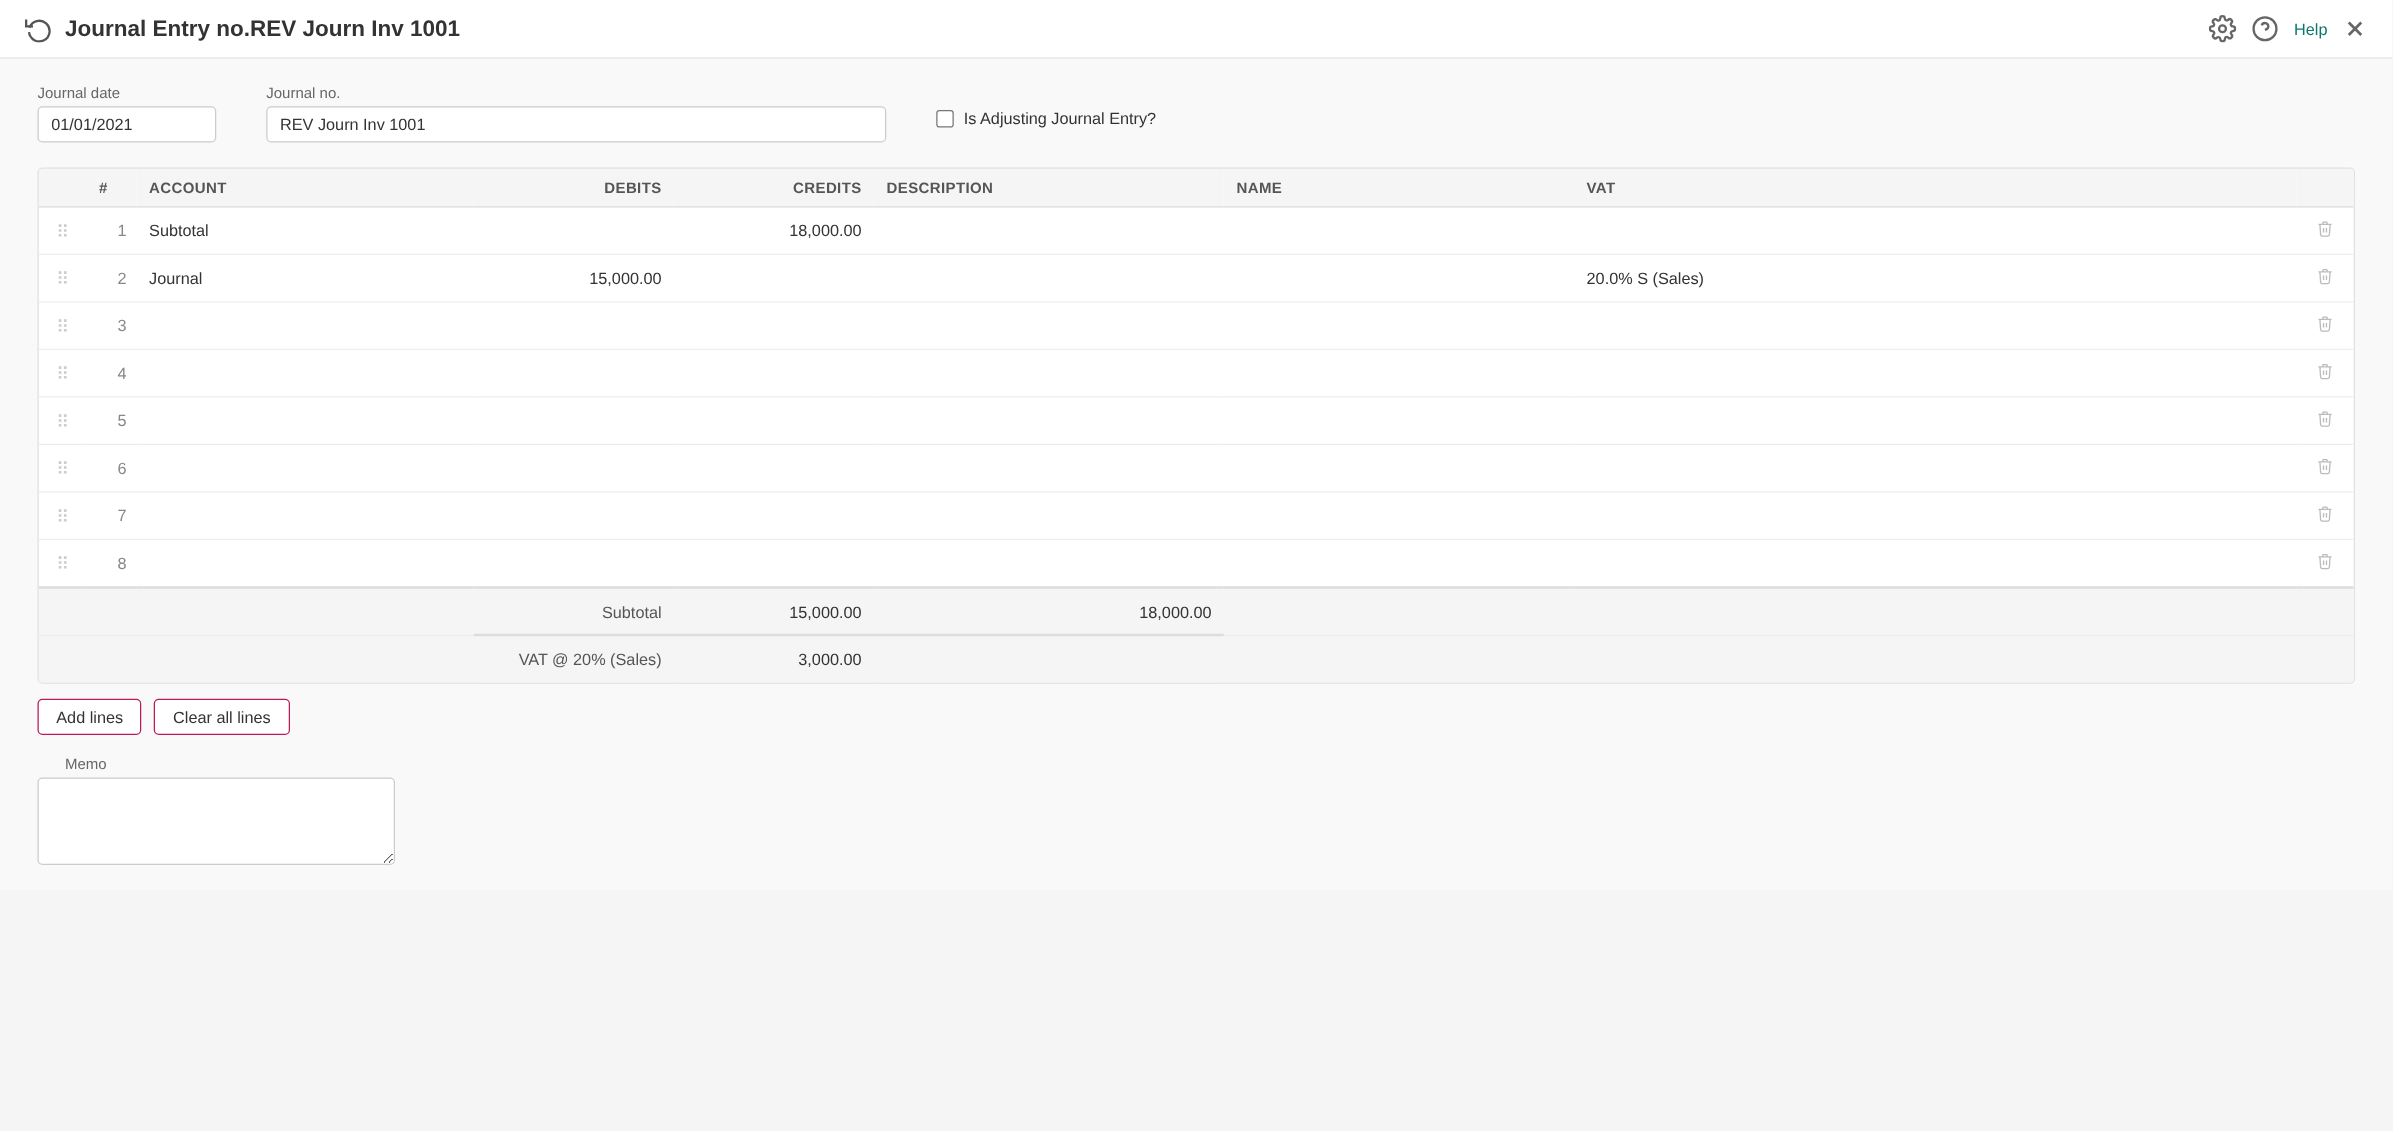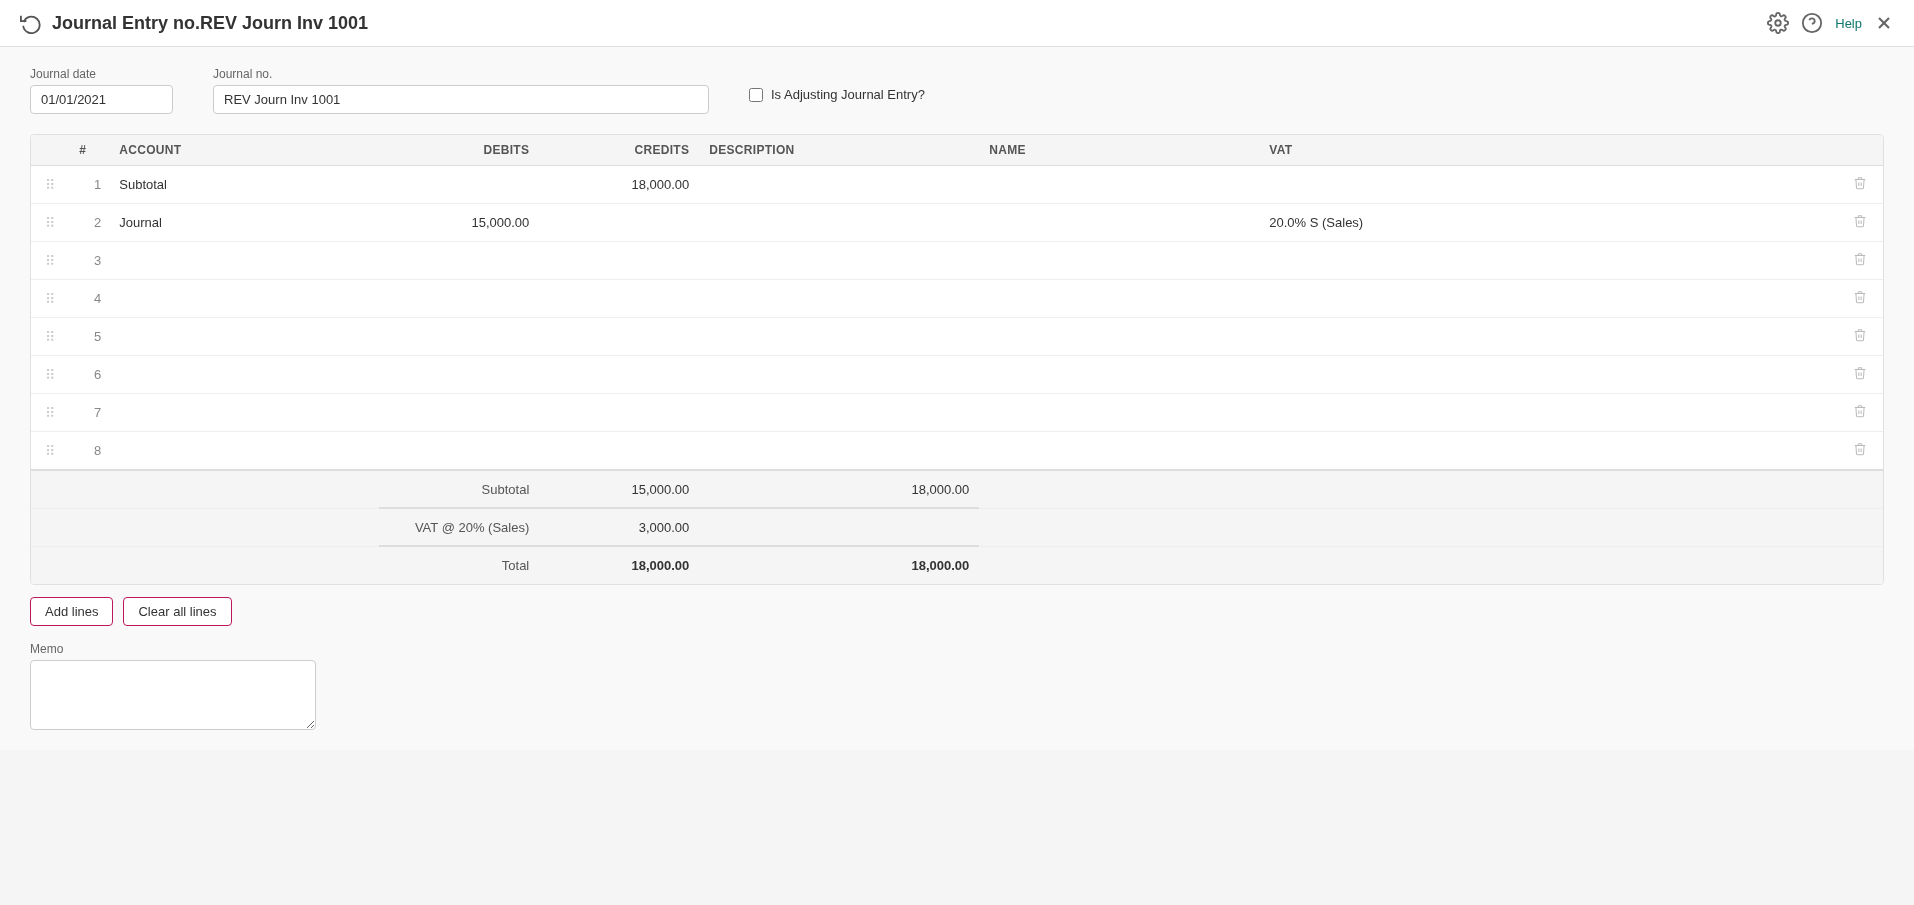--- a/index.html
+++ b/index.html
@@ -175,20 +175,21 @@
     }
     .memo-section {
       display: flex;
       flex-direction: column;
       gap: 4px;
     }
     .memo-label {
       font-size: 12px;
       color: #666;
       font-weight: 500;
+      margin-left: 22px;
     }
     .memo-textarea {
       width: 286px;
       height: 70px;
       border: 1px solid #ccc;
       border-radius: 4px;
       padding: 6px 8px;
       font-size: 13px;
       resize: vertical;
       outline: none;
@@ -460,27 +461,20 @@
           <td class="subtotals-section amount-cell">18,000.00</td>
           <td colspan="3"></td>
         </tr>
         <tr>
           <td colspan="3"></td>
           <td class="subtotals-section label-cell">VAT @ 20% (Sales)</td>
           <td class="subtotals-section amount-cell">3,000.00</td>
           <td class="subtotals-section amount-cell"></td>
           <td colspan="3"></td>
         </tr>
-        <tr class="total-row">
-          <td colspan="3"></td>
-          <td class="subtotals-section label-cell">Total</td>
-          <td class="subtotals-section amount-cell">18,000.00</td>
-          <td class="subtotals-section amount-cell">18,000.00</td>
-          <td colspan="3"></td>
-        </tr>
       </tbody>
     </table>
   </div>
 
   <div class="action-buttons">
     <button class="btn">Add lines</button>
     <button class="btn">Clear all lines</button>
   </div>
 
   <div class="memo-section">

